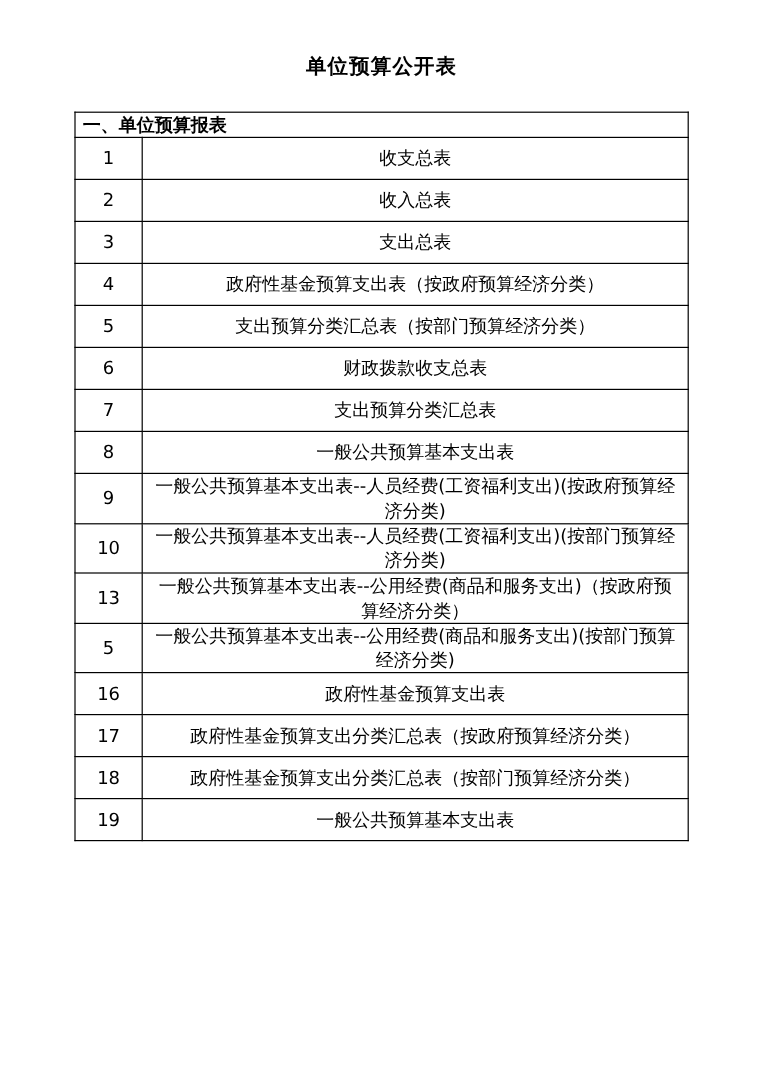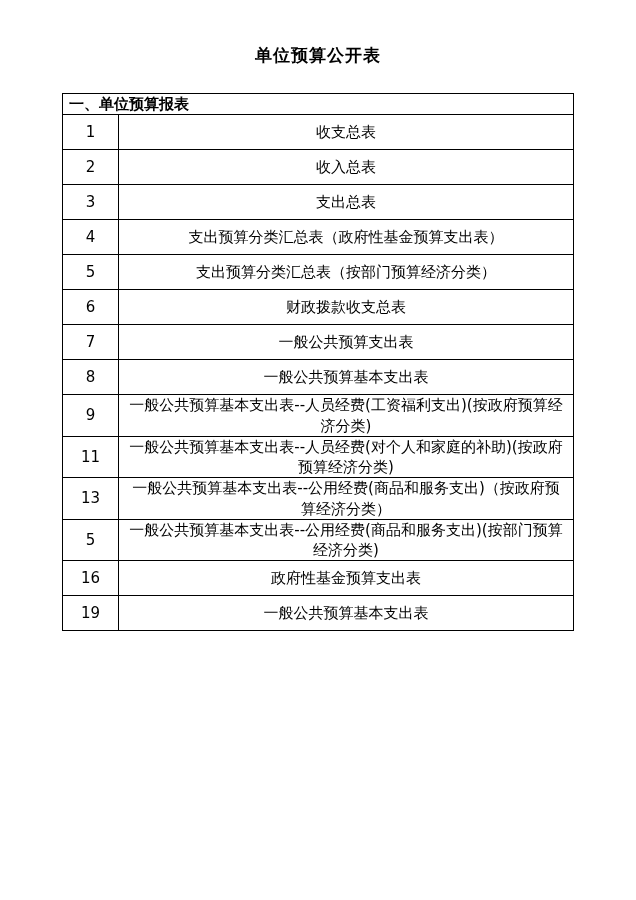--- a/index.html
+++ b/index.html
@@ -86,58 +86,66 @@
       <tr class="row-normal">
         <td class="idx">2</td>
         <td class="label">收入总表</td>
       </tr>
       <tr class="row-normal">
         <td class="idx">3</td>
         <td class="label">支出总表</td>
       </tr>
       <tr class="row-normal">
         <td class="idx">4</td>
-        <td class="label">支出预算分类汇总表（政府性基金预算支出表）</td>
+        <td class="label">政府性基金预算支出表（按政府预算经济分类）</td>
       </tr>
       <tr class="row-normal">
         <td class="idx">5</td>
         <td class="label">支出预算分类汇总表（按部门预算经济分类）</td>
       </tr>
       <tr class="row-normal">
         <td class="idx">6</td>
         <td class="label">财政拨款收支总表</td>
       </tr>
       <tr class="row-normal">
         <td class="idx">7</td>
-        <td class="label">一般公共预算支出表</td>
+        <td class="label">支出预算分类汇总表</td>
       </tr>
       <tr class="row-normal">
         <td class="idx">8</td>
         <td class="label">一般公共预算基本支出表</td>
       </tr>
       <tr class="row-normal">
         <td class="idx">9</td>
         <td class="label">一般公共预算基本支出表--人员经费(工资福利支出)(按政府预算经济分类)</td>
       </tr>
-      <tr class="row-tall">
-        <td class="idx">11</td>
-        <td class="label">一般公共预算基本支出表--人员经费(对个人和家庭的补助)(按政府预算经济分类)</td>
+      <tr class="row-normal">
+        <td class="idx">10</td>
+        <td class="label">一般公共预算基本支出表--人员经费(工资福利支出)(按部门预算经济分类)</td>
       </tr>
       <tr class="row-normal">
         <td class="idx">13</td>
         <td class="label">一般公共预算基本支出表--公用经费(商品和服务支出)（按政府预算经济分类）</td>
       </tr>
       <tr class="row-normal">
         <td class="idx">5</td>
         <td class="label">一般公共预算基本支出表--公用经费(商品和服务支出)(按部门预算经济分类)</td>
       </tr>
       <tr class="row-normal">
         <td class="idx">16</td>
         <td class="label">政府性基金预算支出表</td>
       </tr>
       <tr class="row-normal">
+        <td class="idx">17</td>
+        <td class="label">政府性基金预算支出分类汇总表（按政府预算经济分类）</td>
+      </tr>
+      <tr class="row-normal">
+        <td class="idx">18</td>
+        <td class="label">政府性基金预算支出分类汇总表（按部门预算经济分类）</td>
+      </tr>
+      <tr class="row-normal">
         <td class="idx">19</td>
         <td class="label">一般公共预算基本支出表</td>
       </tr>
     </tbody>
   </table>
 
 </div>
 
 </body></html>

